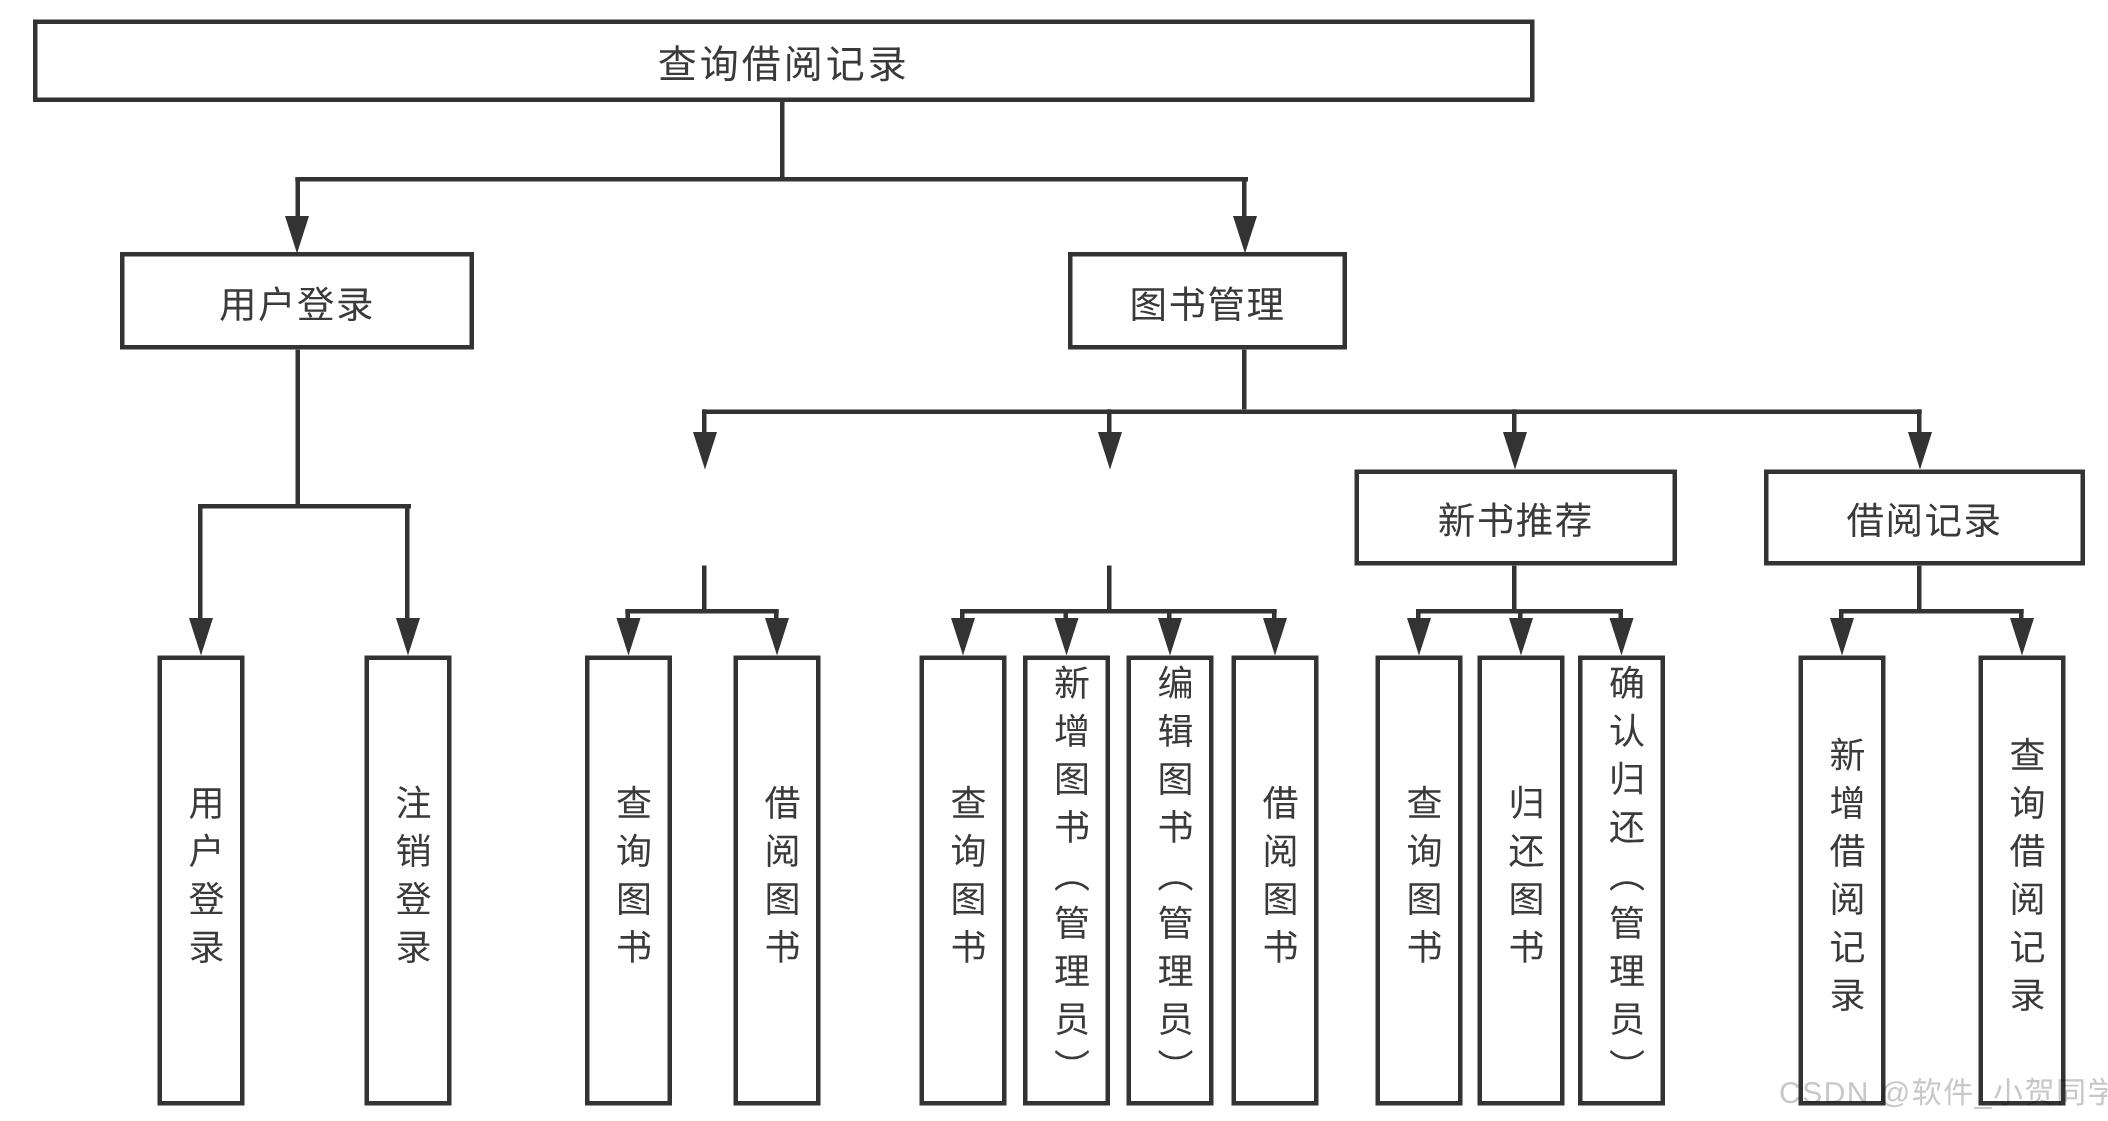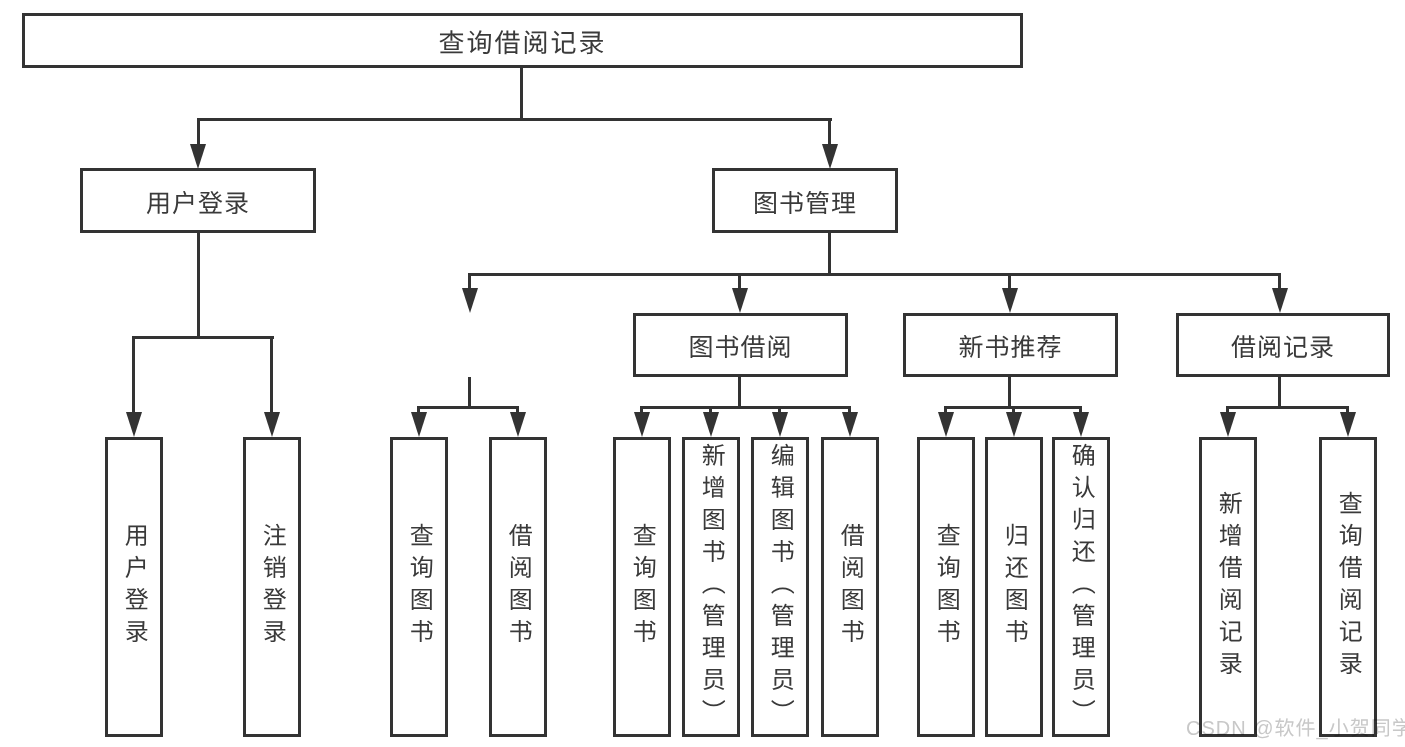--- a/index.html
+++ b/index.html
@@ -30,23 +30,20 @@
 
   <div class="box" style="left:80px;top:168px;width:236px;height:65px">
     <span class="lbl">用户登录</span>
   </div>
 
   <div class="box" style="left:712px;top:168px;width:186px;height:65px">
     <span class="lbl">图书管理</span>
   </div>
 
 
-  <div class="box" style="left:633px;top:313px;width:215px;height:64px">
-    <span class="lbl">图书借阅</span>
-  </div>
 
   <div class="box" style="left:903px;top:313px;width:215px;height:64px">
     <span class="lbl">新书推荐</span>
   </div>
 
   <div class="box" style="left:1176px;top:313px;width:214px;height:64px">
     <span class="lbl">借阅记录</span>
   </div>
 
   <div class="box leaf" style="left:105px;top:437px;width:58px;height:300px">

